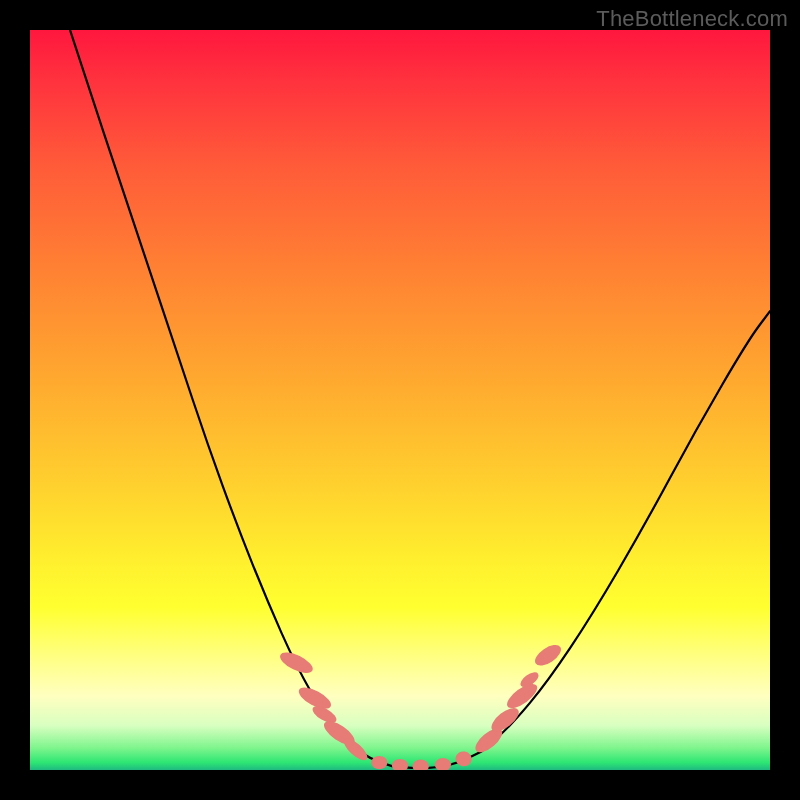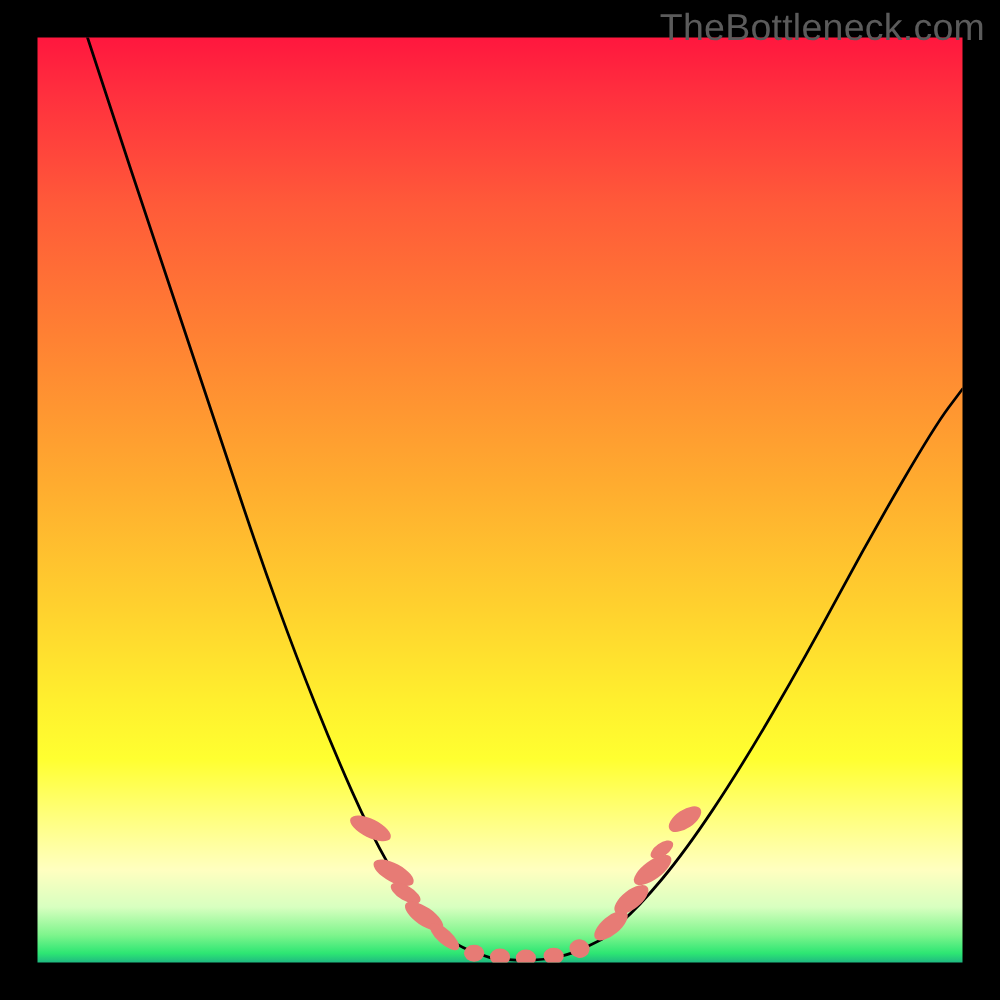--- a/index.html
+++ b/index.html
@@ -32,21 +32,21 @@
       #7ff58d 97%,
       #2de673 99%,
       #1fb981 100%
     );
   }
   .watermark {
     position: absolute;
     top: 6px;
     right: 12px;
     color: #5b5b5b;
-    font-size: 30px;
+    font-size: 22px;
     font-weight: 500;
     letter-spacing: 0.2px;
     z-index: 50;
   }
   svg.plot {
     position: absolute;
     left: 0;
     top: 0;
     width: 740px;
     height: 740px;

